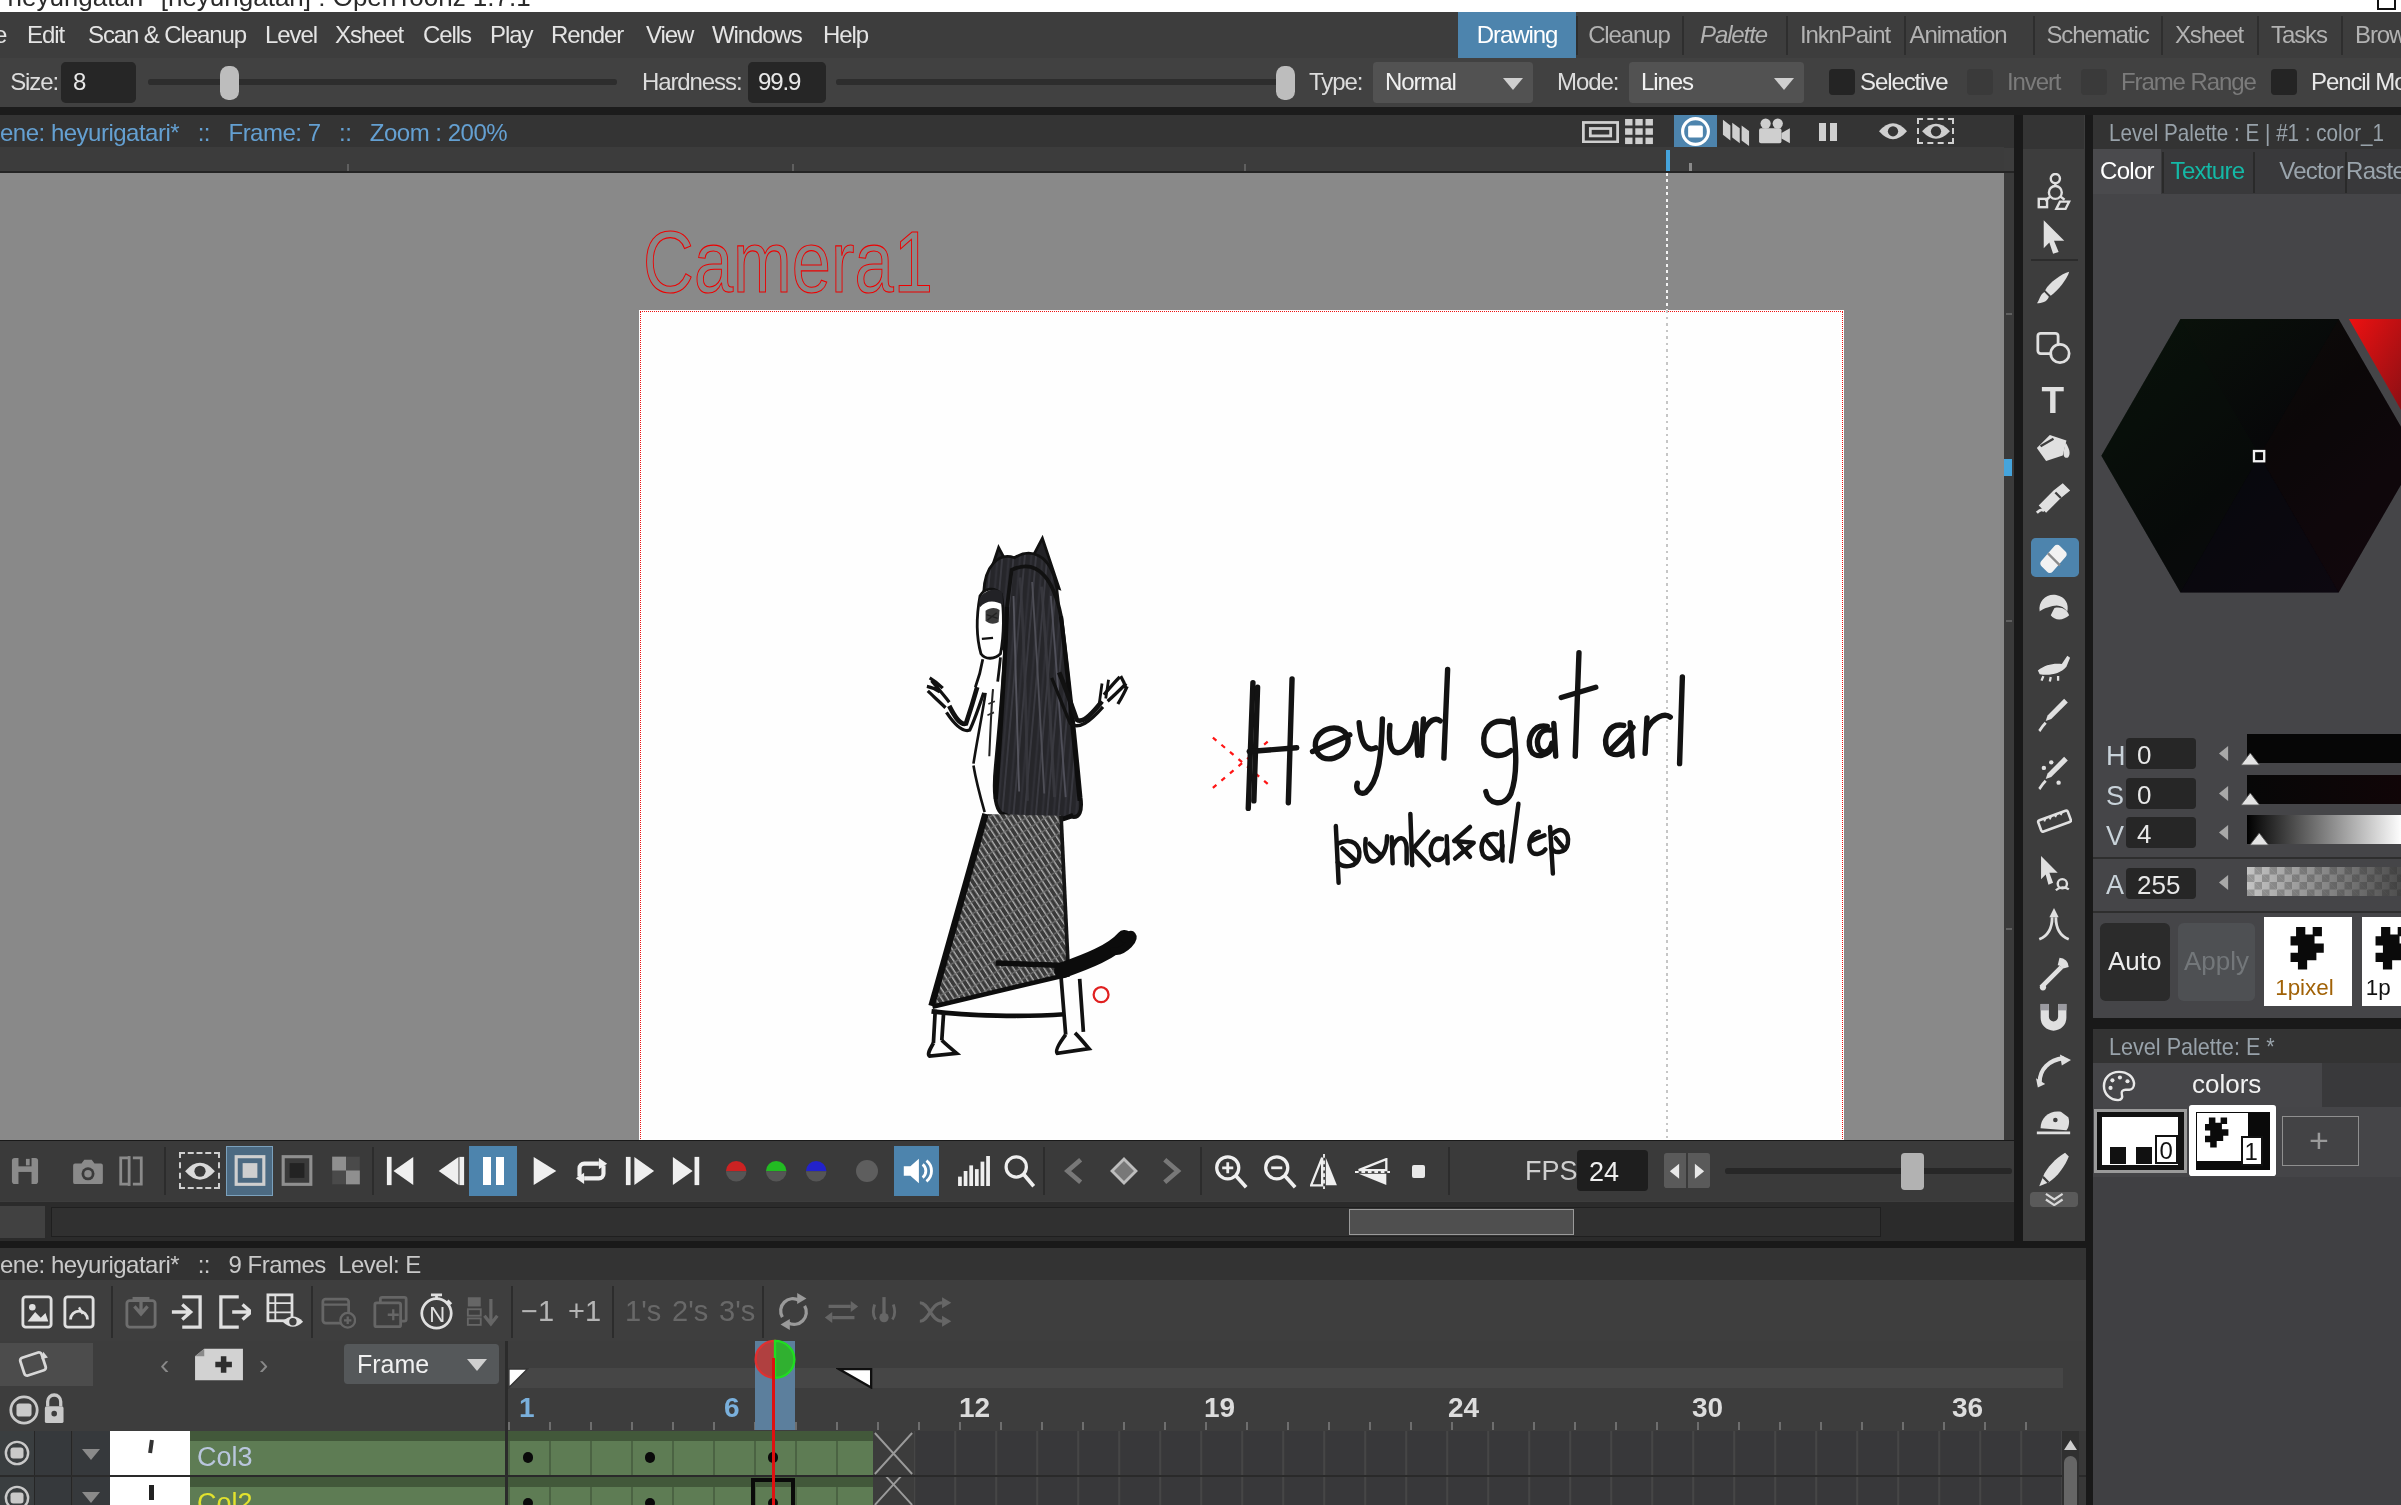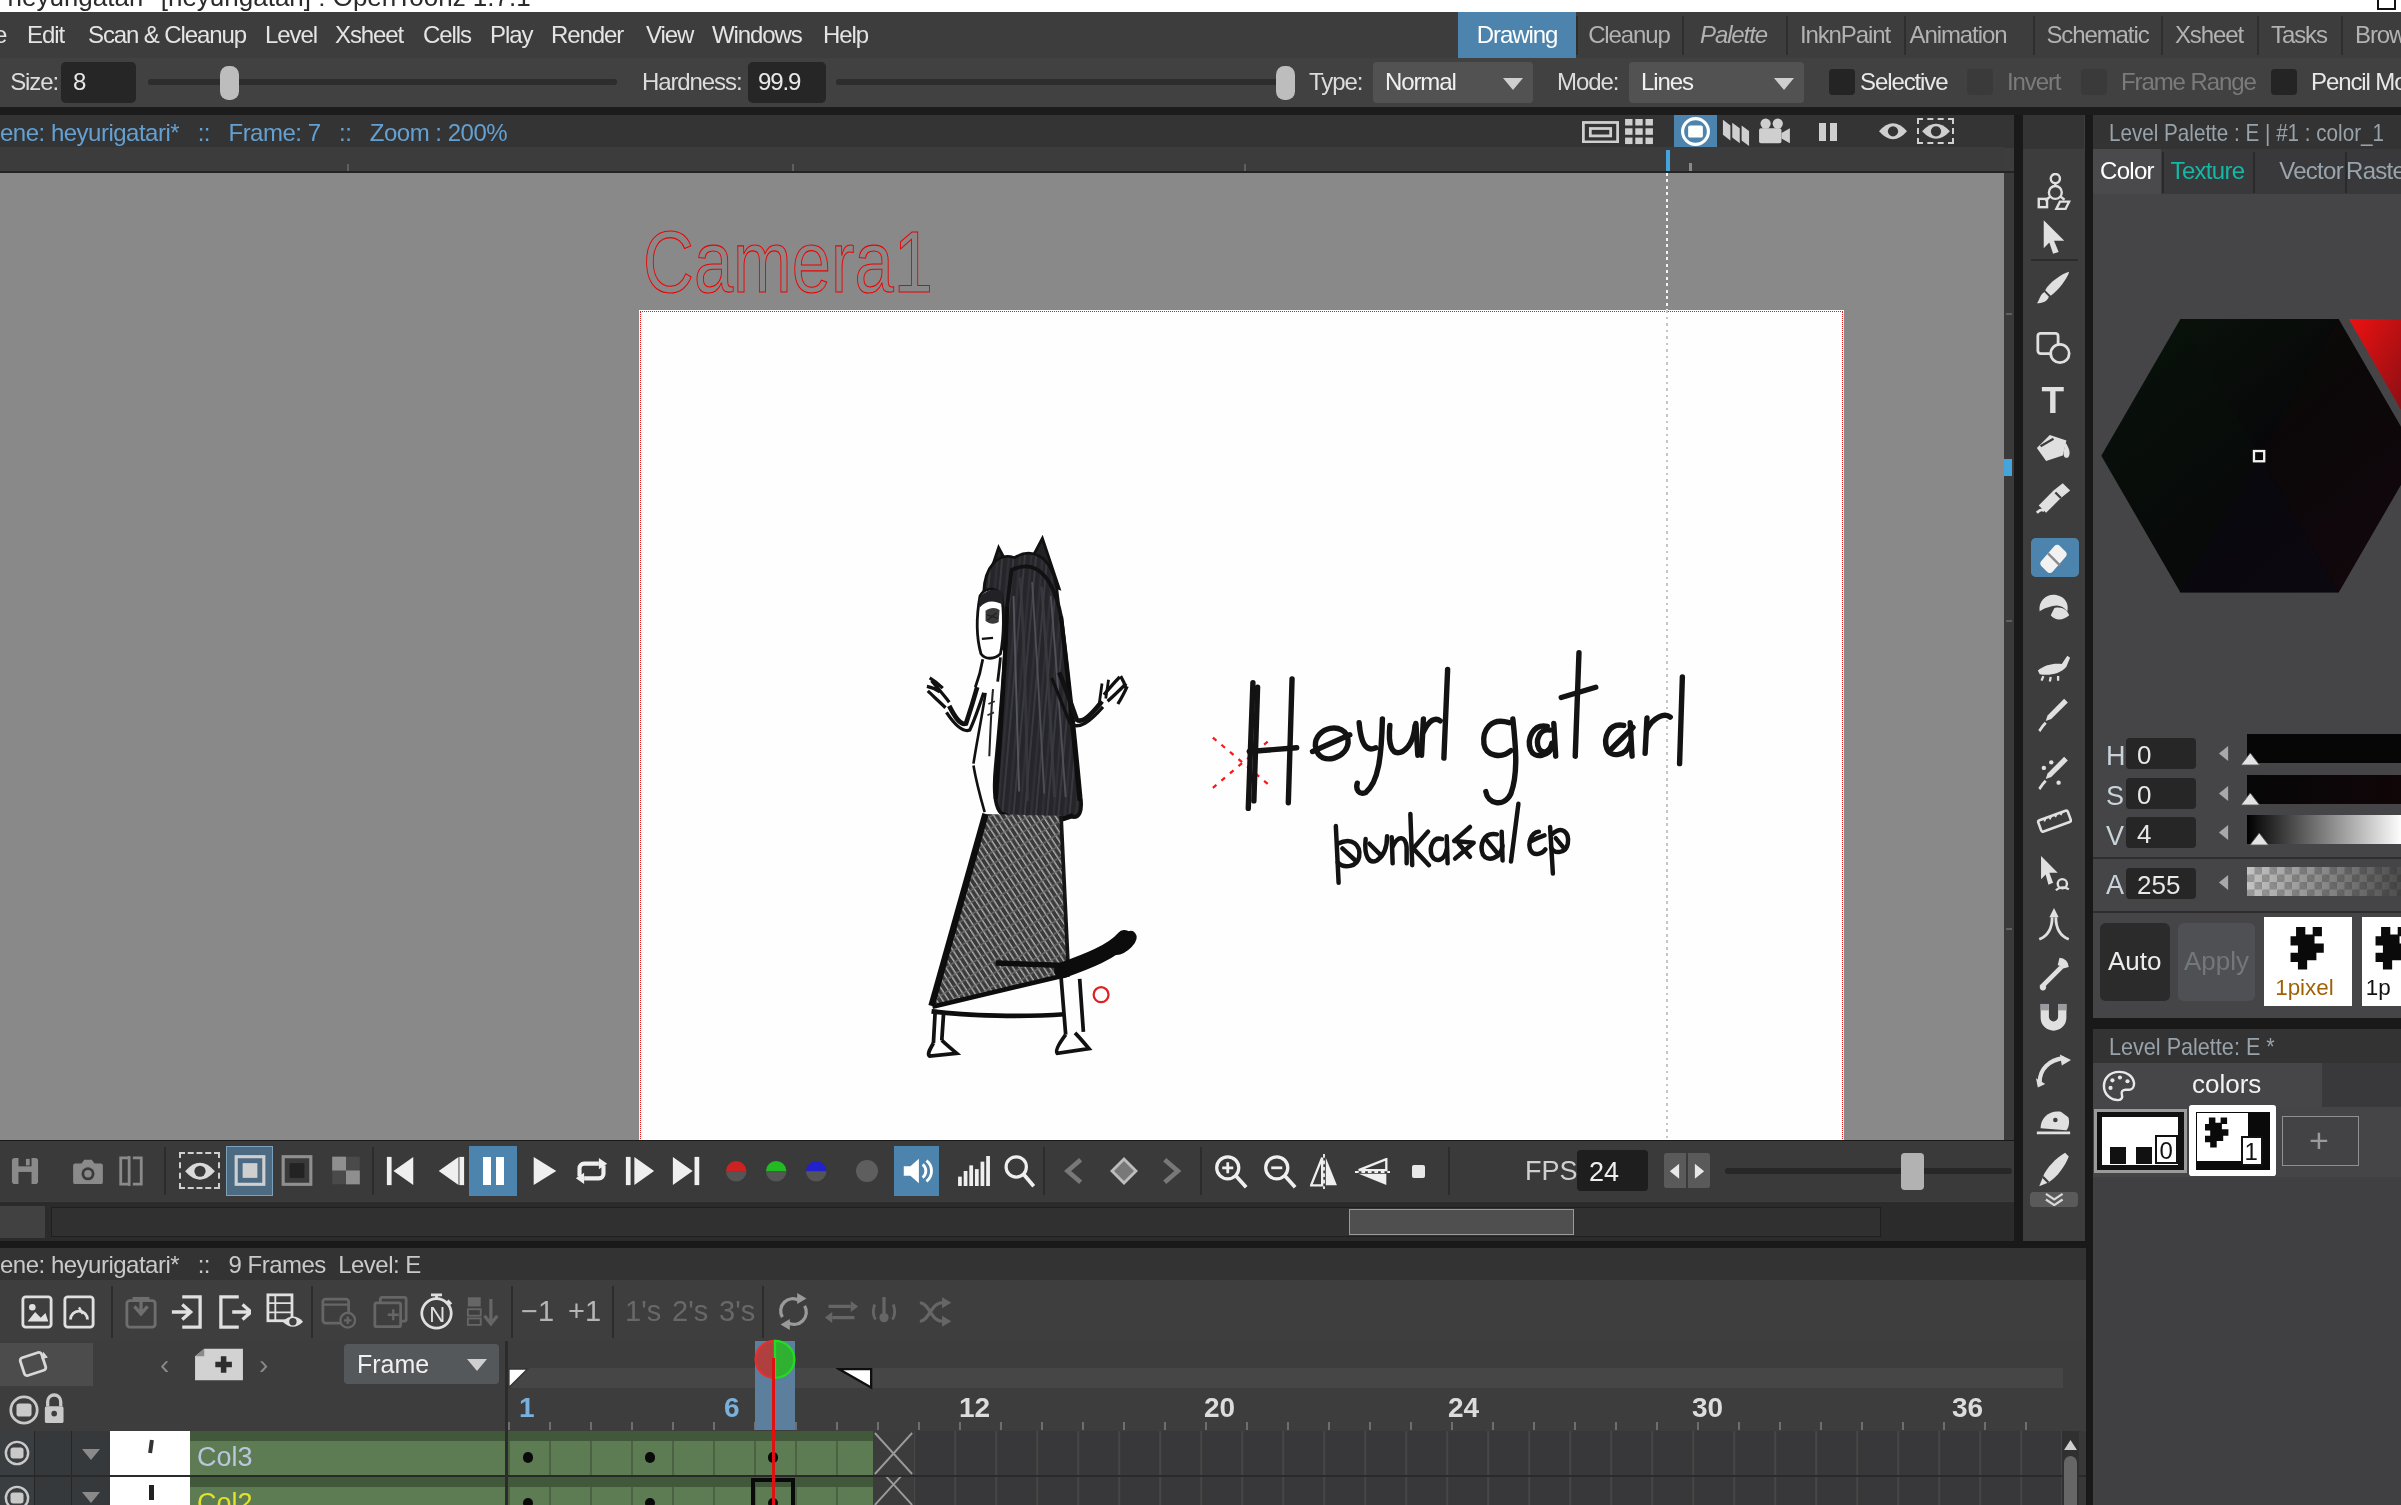--- a/index.html
+++ b/index.html
@@ -787,21 +787,21 @@
           <rect x="9" y="10" width="16" height="14" rx="3" fill="#c9c9c9"></rect>
         </svg>
     <svg class="abs" style="left:43px;top:4.7px;" width="22.4" height="32" viewBox="0 0 24 34">
           <path d="M5,14 V9 a7,7 0 0 1 14,0 V14" fill="none" stroke="#c9c9c9" stroke-width="3.5"></path>
           <rect x="2" y="14" width="20" height="18" rx="2" fill="#c9c9c9"></rect>
           <circle cx="12" cy="22" r="3" fill="#3d3d3d"></circle>
         </svg>
     <div class="abs txt" style="left:519px;top:3.7px;font-size:28px;font-weight:bold;color:#7ab0dc;">1</div>
     <div class="abs txt" style="left:724px;top:3.7px;font-size:28px;font-weight:bold;color:#7ab0dc;">6</div>
     <div class="abs txt" style="left:959px;top:3.7px;font-size:28px;font-weight:bold;color:#dcdcdc;">12</div>
-    <div class="abs txt" style="left:1204px;top:3.7px;font-size:28px;font-weight:bold;color:#dcdcdc;">20</div>
+    <div class="abs txt" style="left:1204px;top:3.7px;font-size:28px;font-weight:bold;color:#dcdcdc;">19</div>
     <div class="abs txt" style="left:1448px;top:3.7px;font-size:28px;font-weight:bold;color:#dcdcdc;">24</div>
     <div class="abs txt" style="left:1692px;top:3.7px;font-size:28px;font-weight:bold;color:#dcdcdc;">30</div>
     <div class="abs txt" style="left:1936px;top:3.7px;font-size:28px;font-weight:bold;color:#dcdcdc;margin-left:16px;">36</div>
     <div class="abs" style="left:508px;top:34px;width:1556px;height:8.4px;background:repeating-linear-gradient(to right,#6e6e6e 0 1.9px,transparent 1.9px 41px);"></div>
   </div>
   
   <div class="abs" style="left:0;top:183px;width:2086px;height:45px;" id="row1">
     <div class="abs" style="left:0;top:0;width:35px;height:45px;background:#3a3e40;border-right:1.9px solid #262626;box-sizing:border-box;"></div>
     <svg class="abs" style="left:3.7px;top:9.3px;" width="26" height="26" viewBox="0 0 28 28">
           <circle cx="14" cy="14" r="12" fill="none" stroke="#c9c9c9" stroke-width="2.6"></circle>

